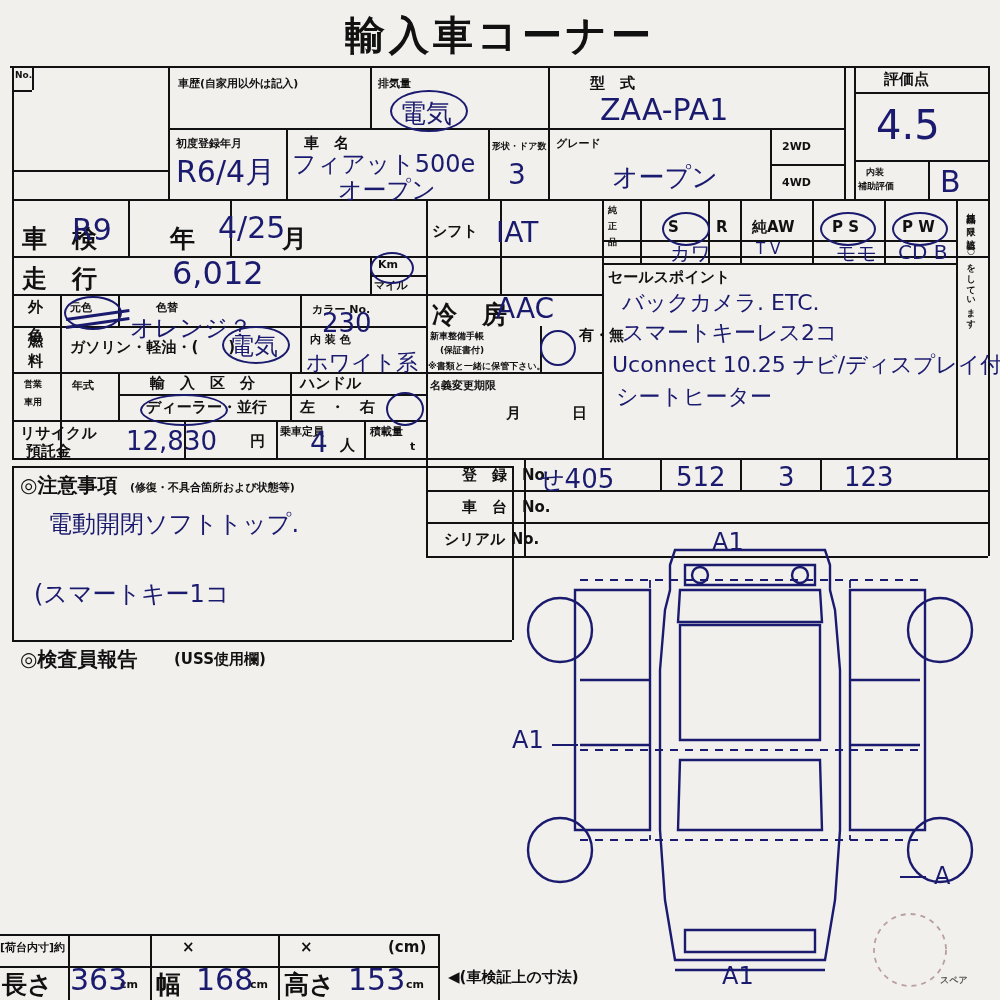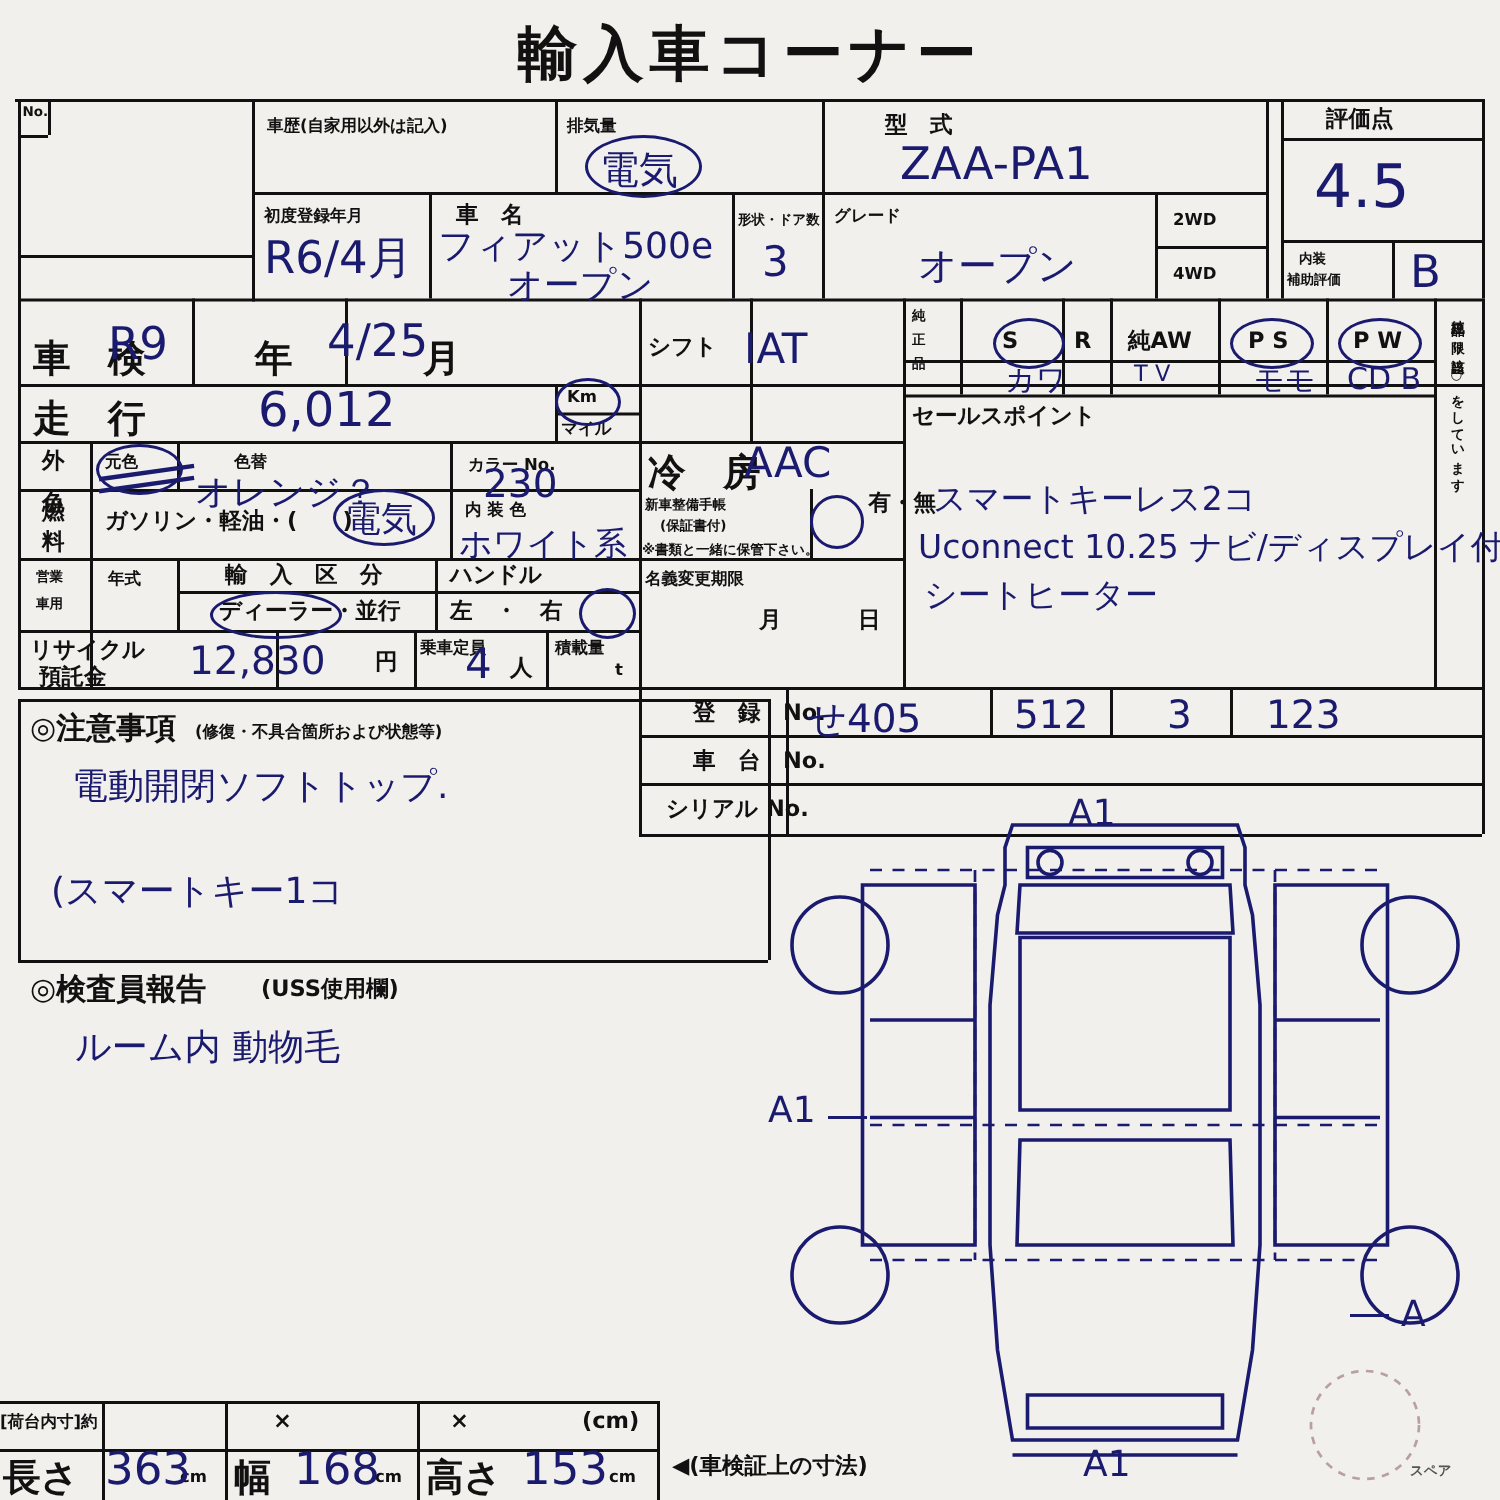--- a/index.html
+++ b/index.html
@@ -258,32 +258,32 @@
   <div class="circle" style="left:540px;top:330px;width:32px;height:32px;"></div>
 
   <div class="hw" style="left:670px;top:240px;font-size:20px;">カワ</div>
   <div class="hw" style="left:756px;top:240px;font-size:15px;">T V</div>
   <div class="hw" style="left:836px;top:240px;font-size:20px;">モモ</div>
   <div class="hw" style="left:898px;top:240px;font-size:20px;">CD B</div>
   <div class="circle" style="left:662px;top:212px;width:44px;height:30px;"></div>
   <div class="circle" style="left:820px;top:212px;width:52px;height:30px;"></div>
   <div class="circle" style="left:892px;top:212px;width:52px;height:30px;"></div>
 
+  <div class="hw" style="left:622px;top:288px;font-size:22px;">バックカメラ. ETC.</div>
   <div class="hw" style="left:622px;top:318px;font-size:22px;">スマートキーレス2コ</div>
   <div class="hw" style="left:612px;top:350px;font-size:22px;">Uconnect 10.25 ナビ/ディスプレイ付</div>
   <div class="hw" style="left:616px;top:382px;font-size:22px;">シートヒーター</div>
 
   <div class="hw" style="left:538px;top:462px;font-size:26px;">せ405</div>
   <div class="hw" style="left:676px;top:462px;font-size:26px;">512</div>
   <div class="hw" style="left:778px;top:462px;font-size:26px;">3</div>
   <div class="hw" style="left:844px;top:462px;font-size:26px;">123</div>
 
   <div class="hw" style="left:48px;top:508px;font-size:24px;">電動開閉ソフトトップ.</div>
   <div class="hw" style="left:34px;top:578px;font-size:24px;">(スマートキー1コ</div>
-  <div class="hw" style="left:50px;top:682px;font-size:24px;">ルーム内 動物毛</div>
 
   <div class="hw" style="left:70px;top:962px;font-size:30px;">363</div>
   <div class="hw" style="left:196px;top:962px;font-size:30px;">168</div>
   <div class="hw" style="left:348px;top:962px;font-size:30px;">153</div>
 
   <svg style="position:absolute;left:500px;top:530px;width:500px;height:470px;" viewBox="0 0 500 470">
     <g fill="none" stroke="#1a1a6e" stroke-width="2.4">
 
       <path d="M175 20 L325 20 L330 35 L330 60 L335 80 L340 140 L340 300 L335 370 L330 400 L325 430 L175 430 L170 400 L165 370 L160 300 L160 140 L165 80 L170 60 L170 35 Z"></path>
 

